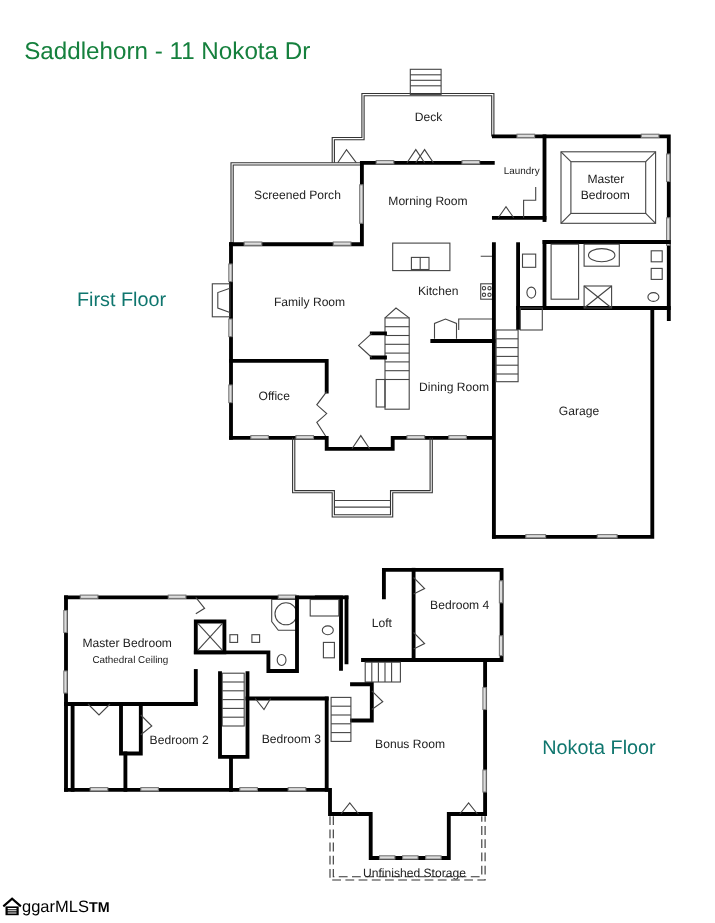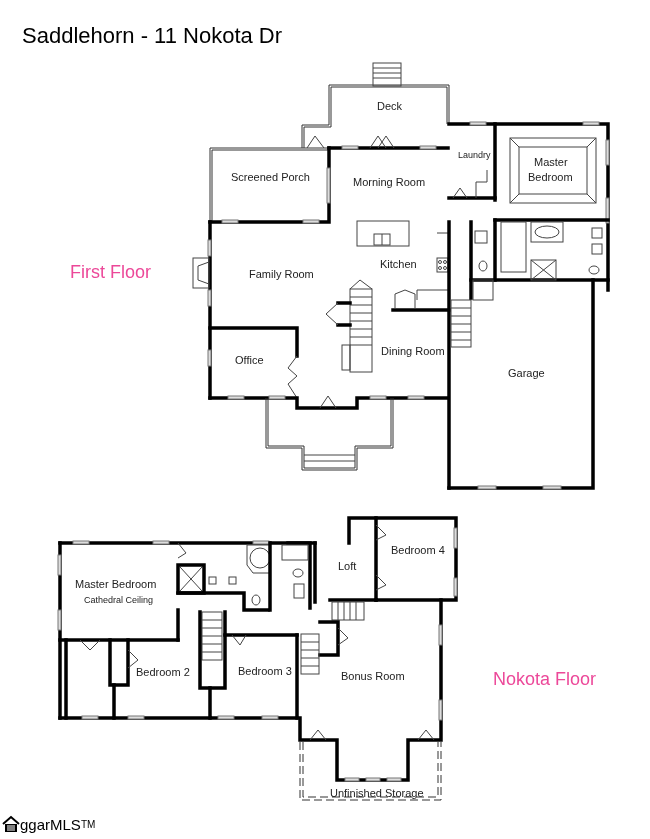--- a/index.html
+++ b/index.html
@@ -1,28 +1,28 @@
 <!DOCTYPE html>
 <html><head>
 <meta charset="utf-8">
 <style>
   html, body { margin: 0; padding: 0; background: #ffffff; }
   body { width: 650px; height: 839px; position: relative; overflow: hidden; font-family: "Liberation Sans", sans-serif; color: #111; }
-  .title { position: absolute; left: 22px; top: 23px; font-size: 22px; color: #000000; }
-  .floor-label { position: absolute; font-size: 18px; color: #ec4899; }
+  .title { position: absolute; left: 22px; top: 34px; font-size: 22px; color: #15803d; }
+  .floor-label { position: absolute; font-size: 18px; color: #0f766e; }
   svg { position: absolute; left: 0; top: 0; }
   .w { stroke: #000; stroke-width: 3.5; fill: none; stroke-linecap: square; }
   .th { stroke: #444; stroke-width: 1; fill: none; }
   .dbl { stroke: #333; stroke-width: 1; fill: none; }
   .win { stroke: #777; stroke-width: 1; fill: #ddd; }
   .dash { stroke: #333; stroke-width: 1; fill: none; stroke-dasharray: 8 4; }
   .room { font-size: 11px; fill: #222; font-family: "Liberation Sans", sans-serif; }
   .room-sm { font-size: 9px; fill: #222; font-family: "Liberation Sans", sans-serif; }
   .logo { position: absolute; left: 2px; top: 815px; font-size: 15px; display: flex; align-items: center; color: #000; }
-  .logo .tm { font-size: 10px; vertical-align: super; }
+  .logo .tm { font-size: 13px; vertical-align: super; font-weight: bold; }
 </style>
 </head>
 <body>
 
 <div class="title">Saddlehorn - 11 Nokota Dr</div>
 <div class="floor-label" style="left:70px; top:262px;">First Floor</div>
 <div class="floor-label" style="left:493px; top:669px;">Nokota Floor</div>
 
 <svg width="650" height="839" viewBox="0 0 650 839">
 

